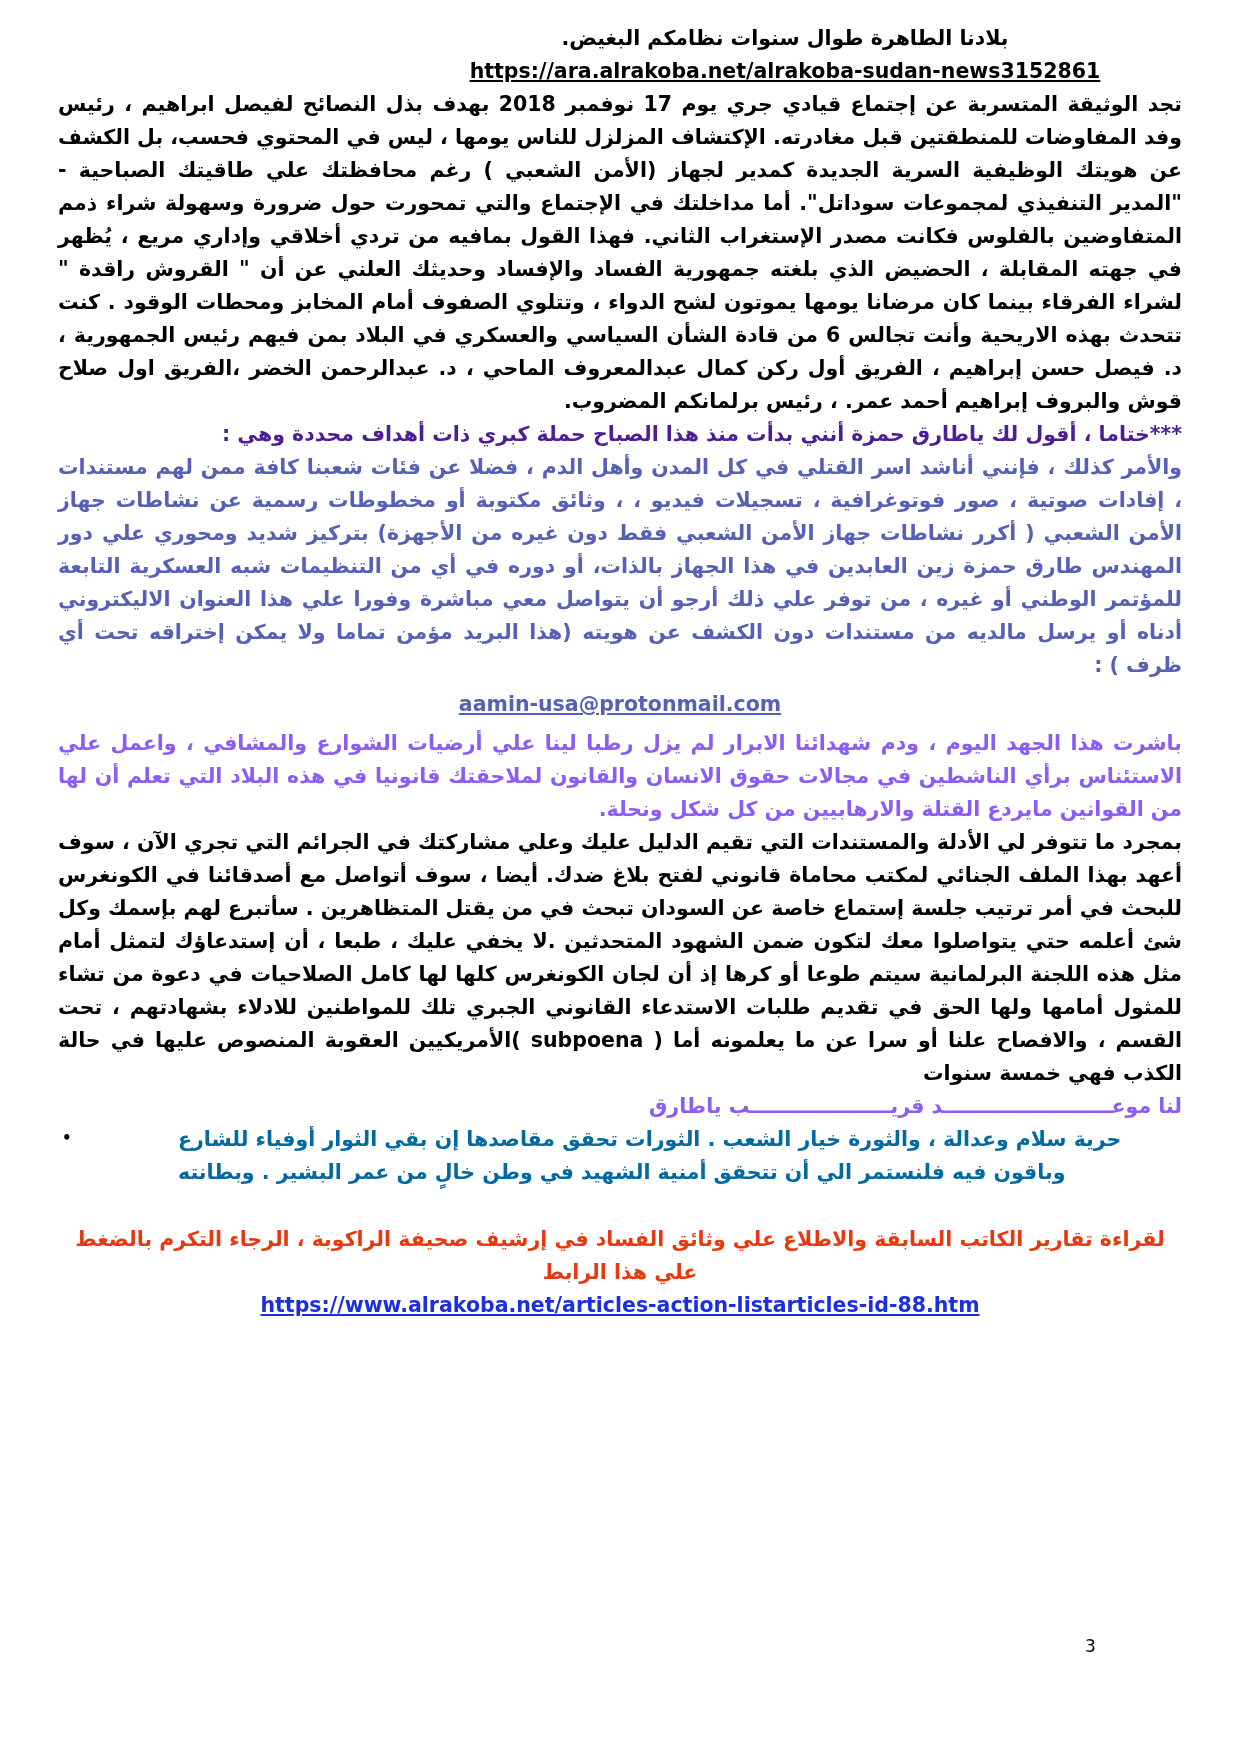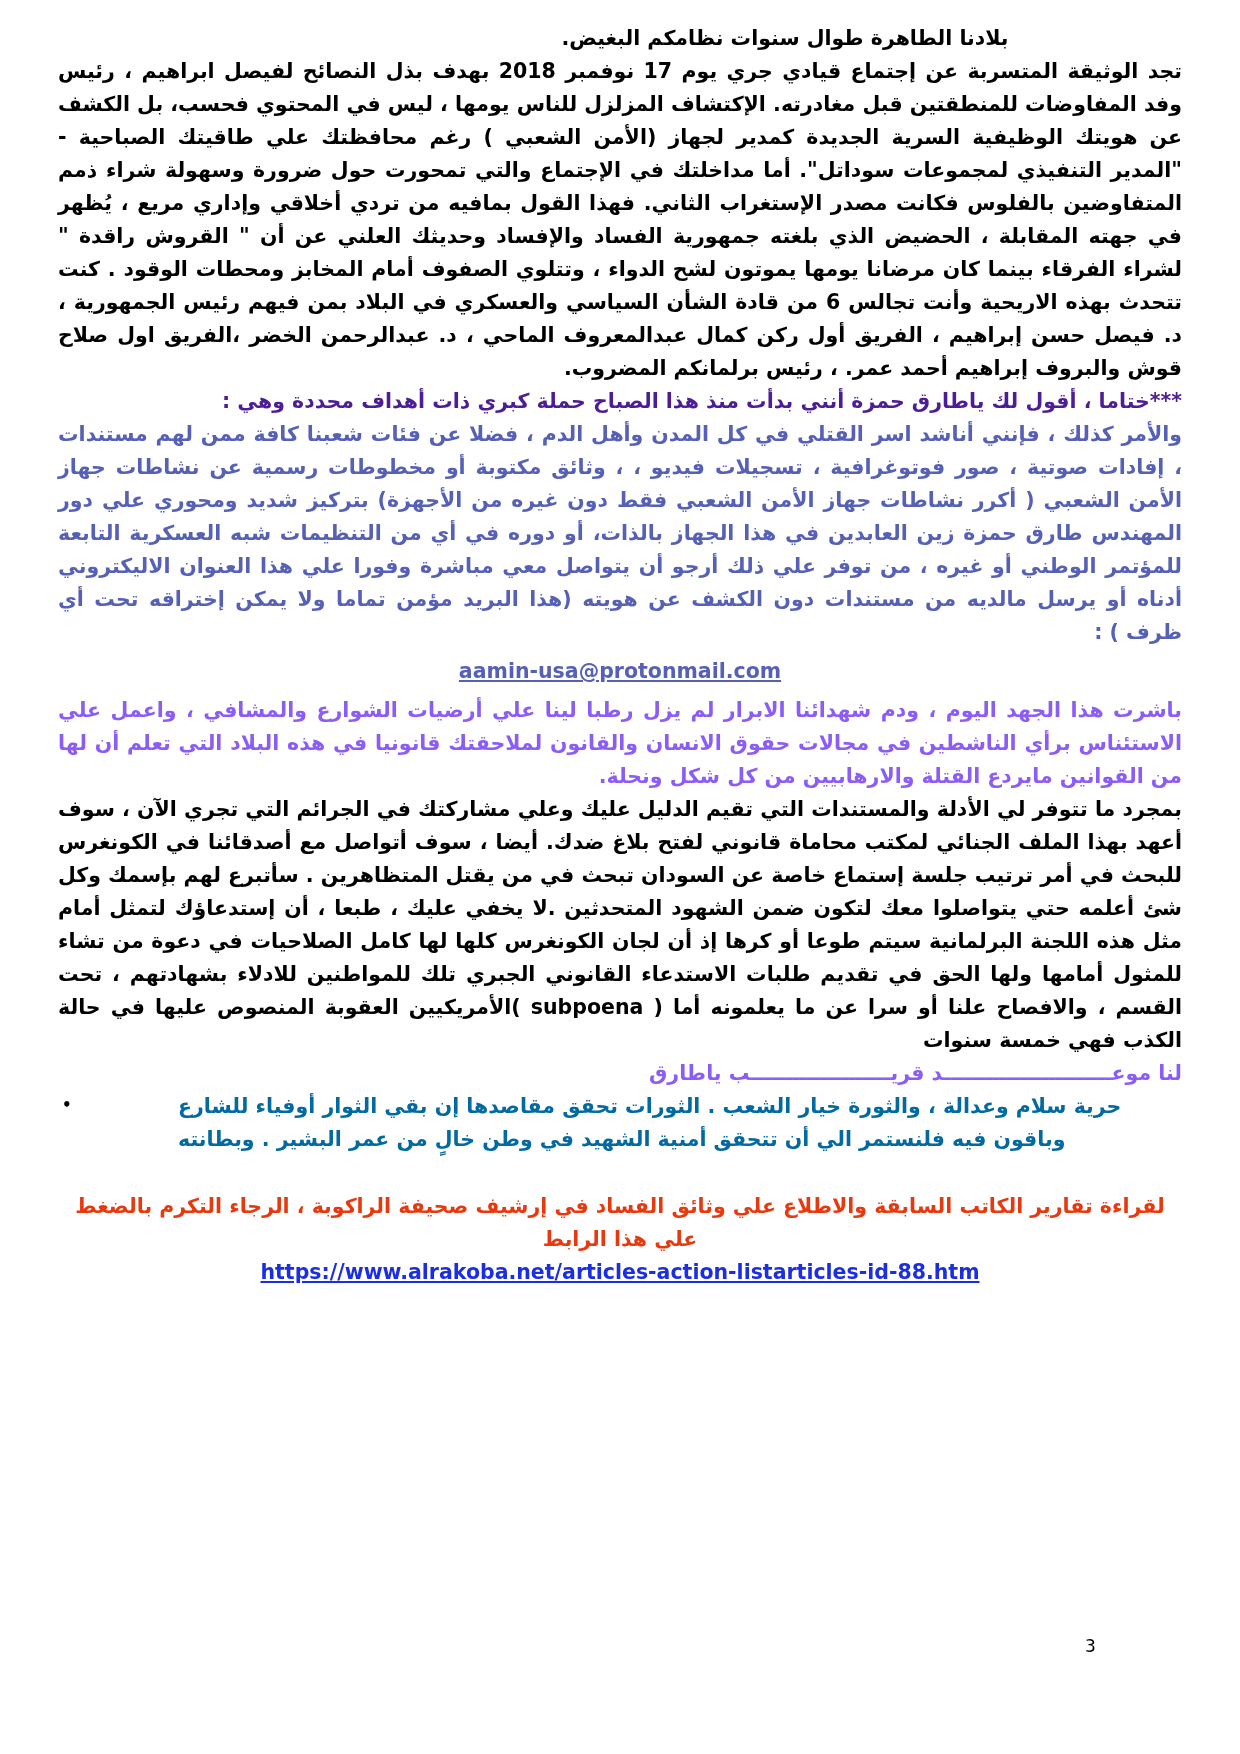--- a/index.html
+++ b/index.html
@@ -50,20 +50,23 @@
   }
 </style>
 </head>
 <body>
 
 <div class="page">
   <div class="doc" dir="rtl">
 
     <div class="top-block">
       <p class="center" style="color: rgb(0, 0, 0);">بلادنا الطاهرة طوال  سنوات نظامكم البغيض.</p>
+      <p class="center">
+        <a class="ltr" style="color: rgb(0, 0, 0);">https://ara.alrakoba.net/alrakoba-sudan-news3152861</a>
+      </p>
     </div>
 
     <p class="just" style="color: rgb(0, 0, 0);">تجد  الوثيقة المتسربة عن إجتماع قيادي جري يوم 17 نوفمبر 2018 بهدف بذل النصائح لفيصل ابراهيم ،  رئيس وفد المفاوضات للمنطقتين قبل مغادرته. الإكتشاف المزلزل للناس  يومها ، ليس في المحتوي فحسب، بل الكشف عن هويتك الوظيفية السرية الجديدة كمدير لجهاز (الأمن الشعبي ) رغم محافظتك علي طاقيتك الصباحية - "المدير التنفيذي لمجموعات سوداتل". أما مداخلتك  في الإجتماع والتي تمحورت حول ضرورة وسهولة شراء ذمم المتفاوضين بالفلوس فكانت مصدر الإستغراب الثاني. فهذا القول بمافيه من تردي أخلاقي وإداري مريع ، يُظهر في جهته المقابلة ، الحضيض الذي بلغته  جمهورية الفساد والإفساد وحديثك العلني عن أن " القروش راقدة " لشراء الفرقاء بينما كان  مرضانا يومها يموتون لشح الدواء ،  وتتلوي الصفوف أمام المخابز ومحطات الوقود . كنت تتحدث بهذه الاريحية  وأنت تجالس  6 من قادة الشأن السياسي والعسكري في البلاد بمن فيهم  رئيس الجمهورية ، د. فيصل حسن إبراهيم ، الفريق أول ركن كمال عبدالمعروف الماحي ، د. عبدالرحمن الخضر ،الفريق اول صلاح قوش والبروف إبراهيم أحمد عمر. ، رئيس برلمانكم المضروب.</p>
 
     <p class="just" style="color: #4c1d95;">***ختاما ، أقول  لك ياطارق حمزة أنني بدأت  منذ هذا الصباح حملة كبري ذات أهداف محددة وهي :</p>
 
 
     <p class="just" style="color: rgb(86, 97, 182);">والأمر كذلك ، فإنني أناشد اسر القتلي في كل المدن وأهل الدم ، فضلا عن  فئات شعبنا كافة  ممن لهم مستندات ، إفادات صوتية ،  صور فوتوغرافية ، تسجيلات فيديو ،  ، وثائق مكتوبة أو مخطوطات رسمية عن نشاطات  جهاز الأمن الشعبي ( أكرر نشاطات جهاز الأمن الشعبي فقط دون غيره من الأجهزة)  بتركيز شديد ومحوري علي  دور المهندس طارق حمزة زين العابدين في هذا الجهاز بالذات، أو دوره في أي من التنظيمات شبه العسكرية التابعة  للمؤتمر الوطني أو غيره  ، من توفر علي ذلك أرجو أن يتواصل معي مباشرة وفورا علي هذا  العنوان الاليكتروني أدناه أو يرسل مالديه من مستندات  دون الكشف عن هويته (هذا البريد مؤمن تماما ولا يمكن إختراقه تحت أي ظرف ) :</p>
 
     <p class="center" style="margin-top:6px;">

